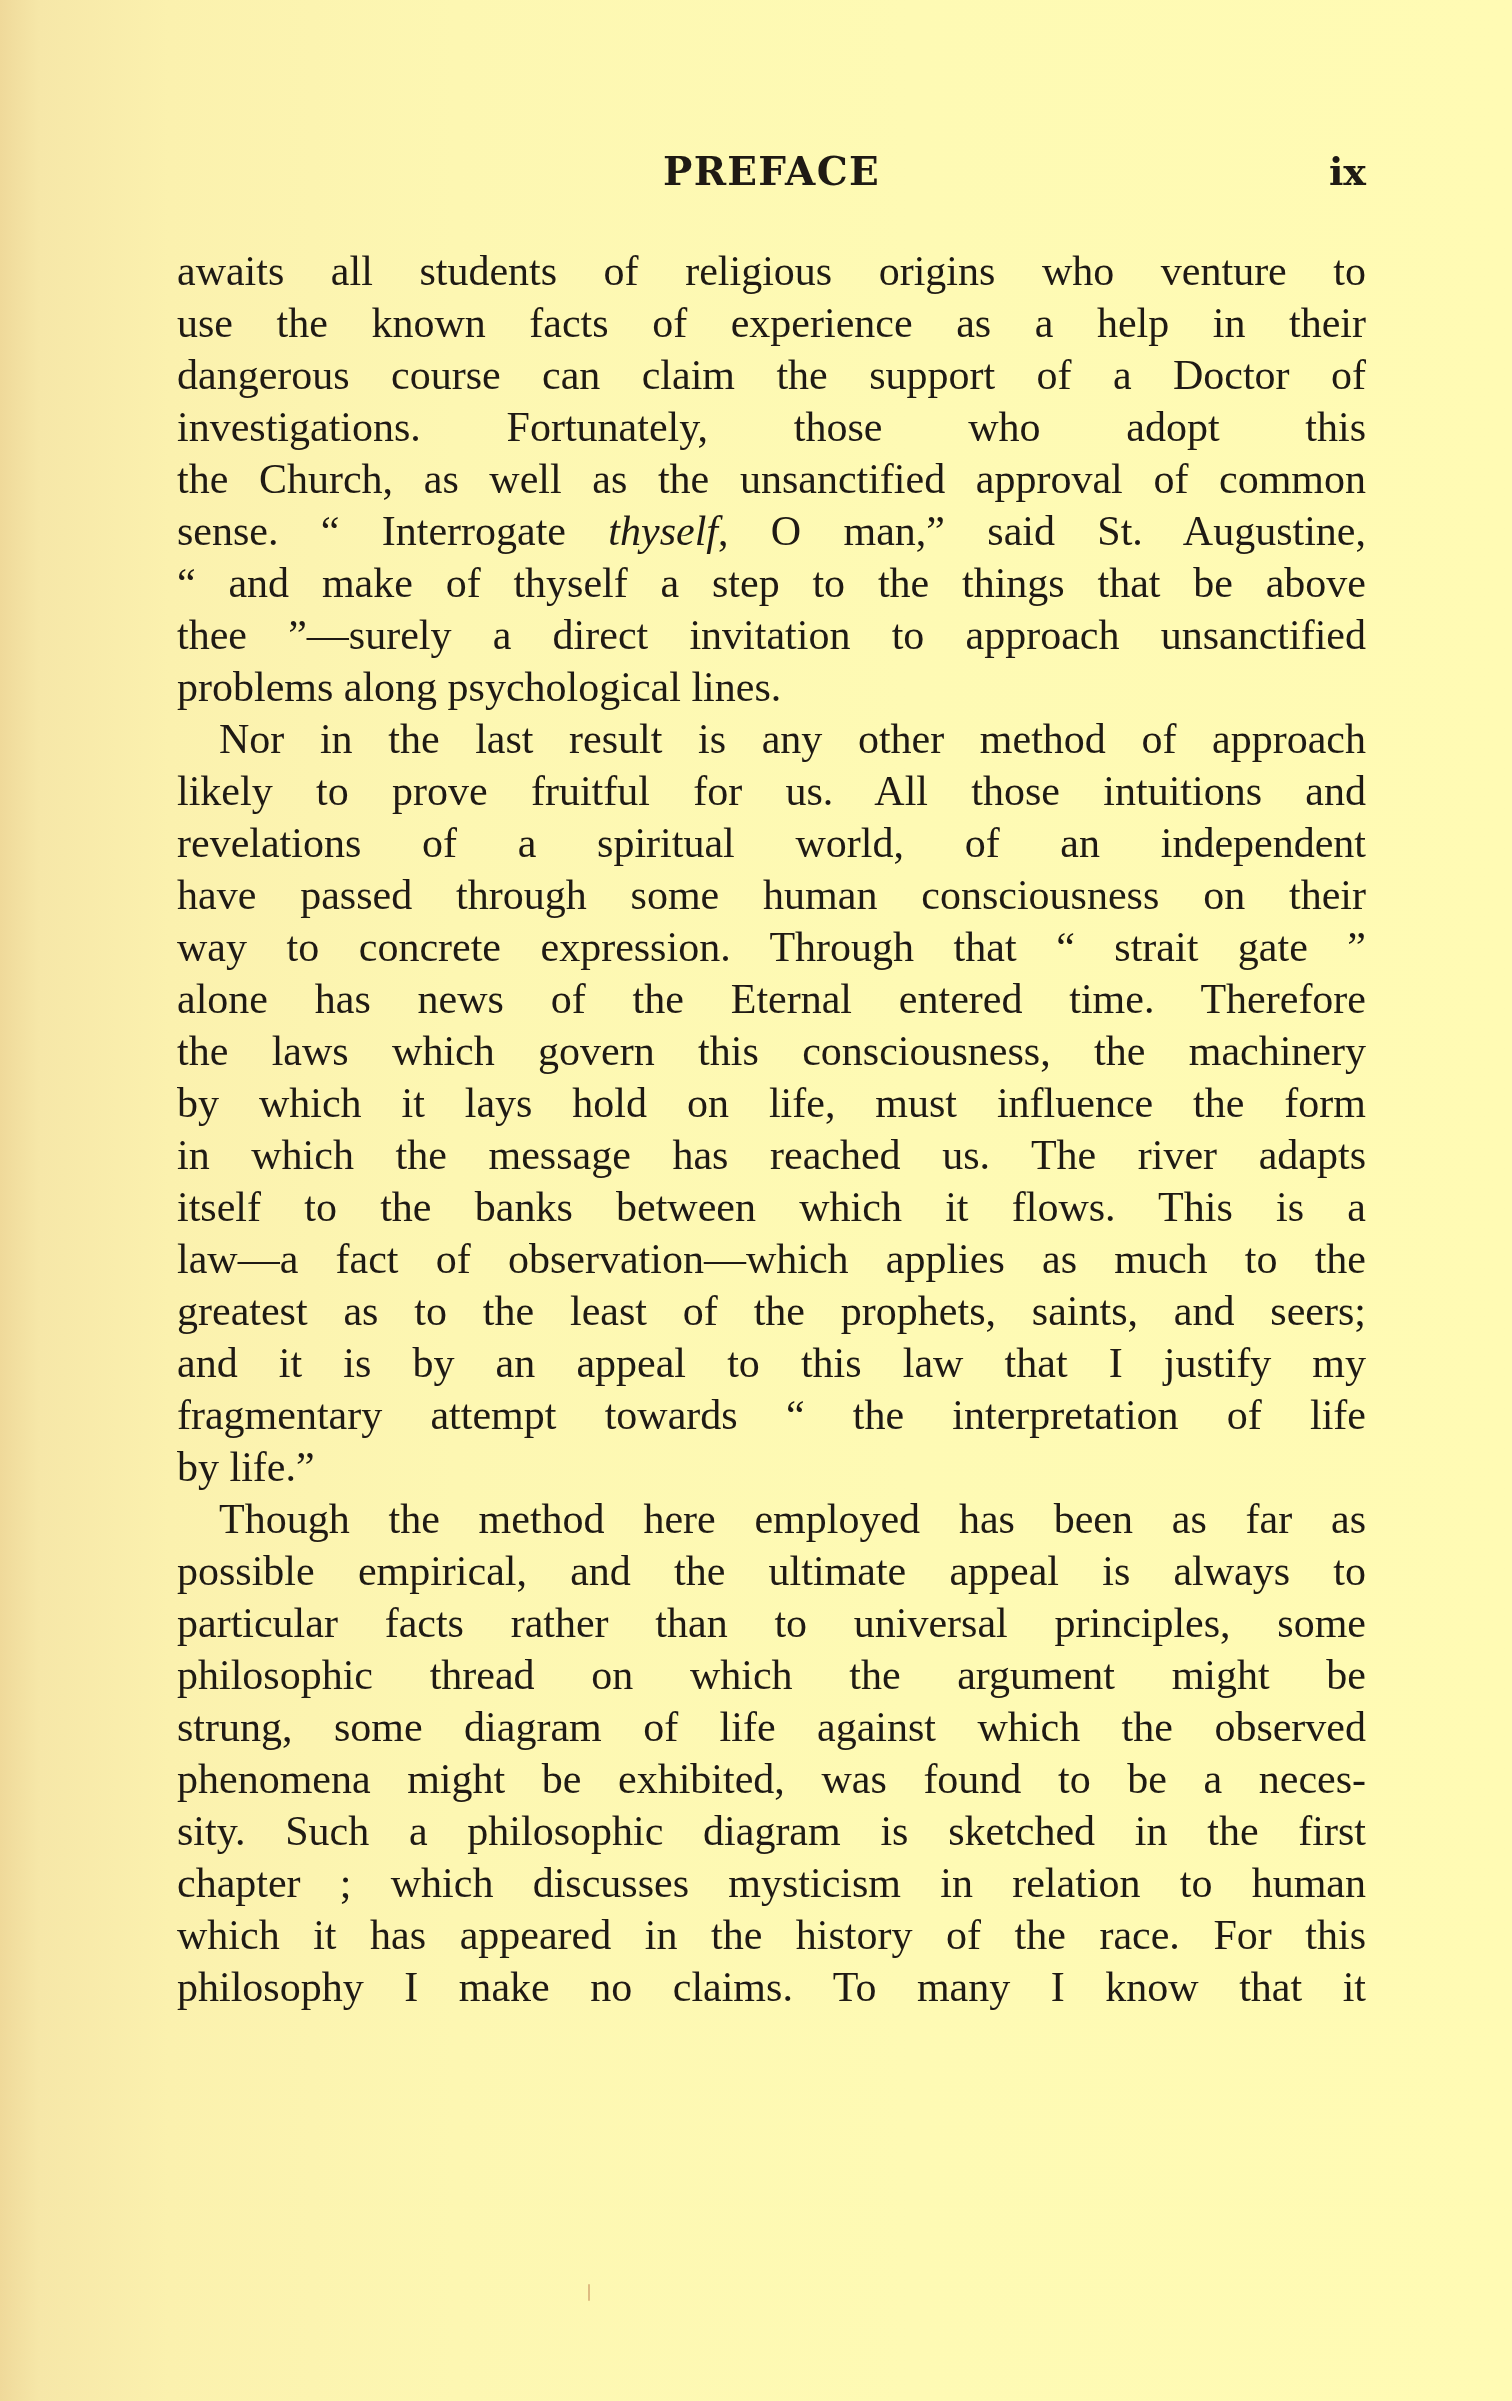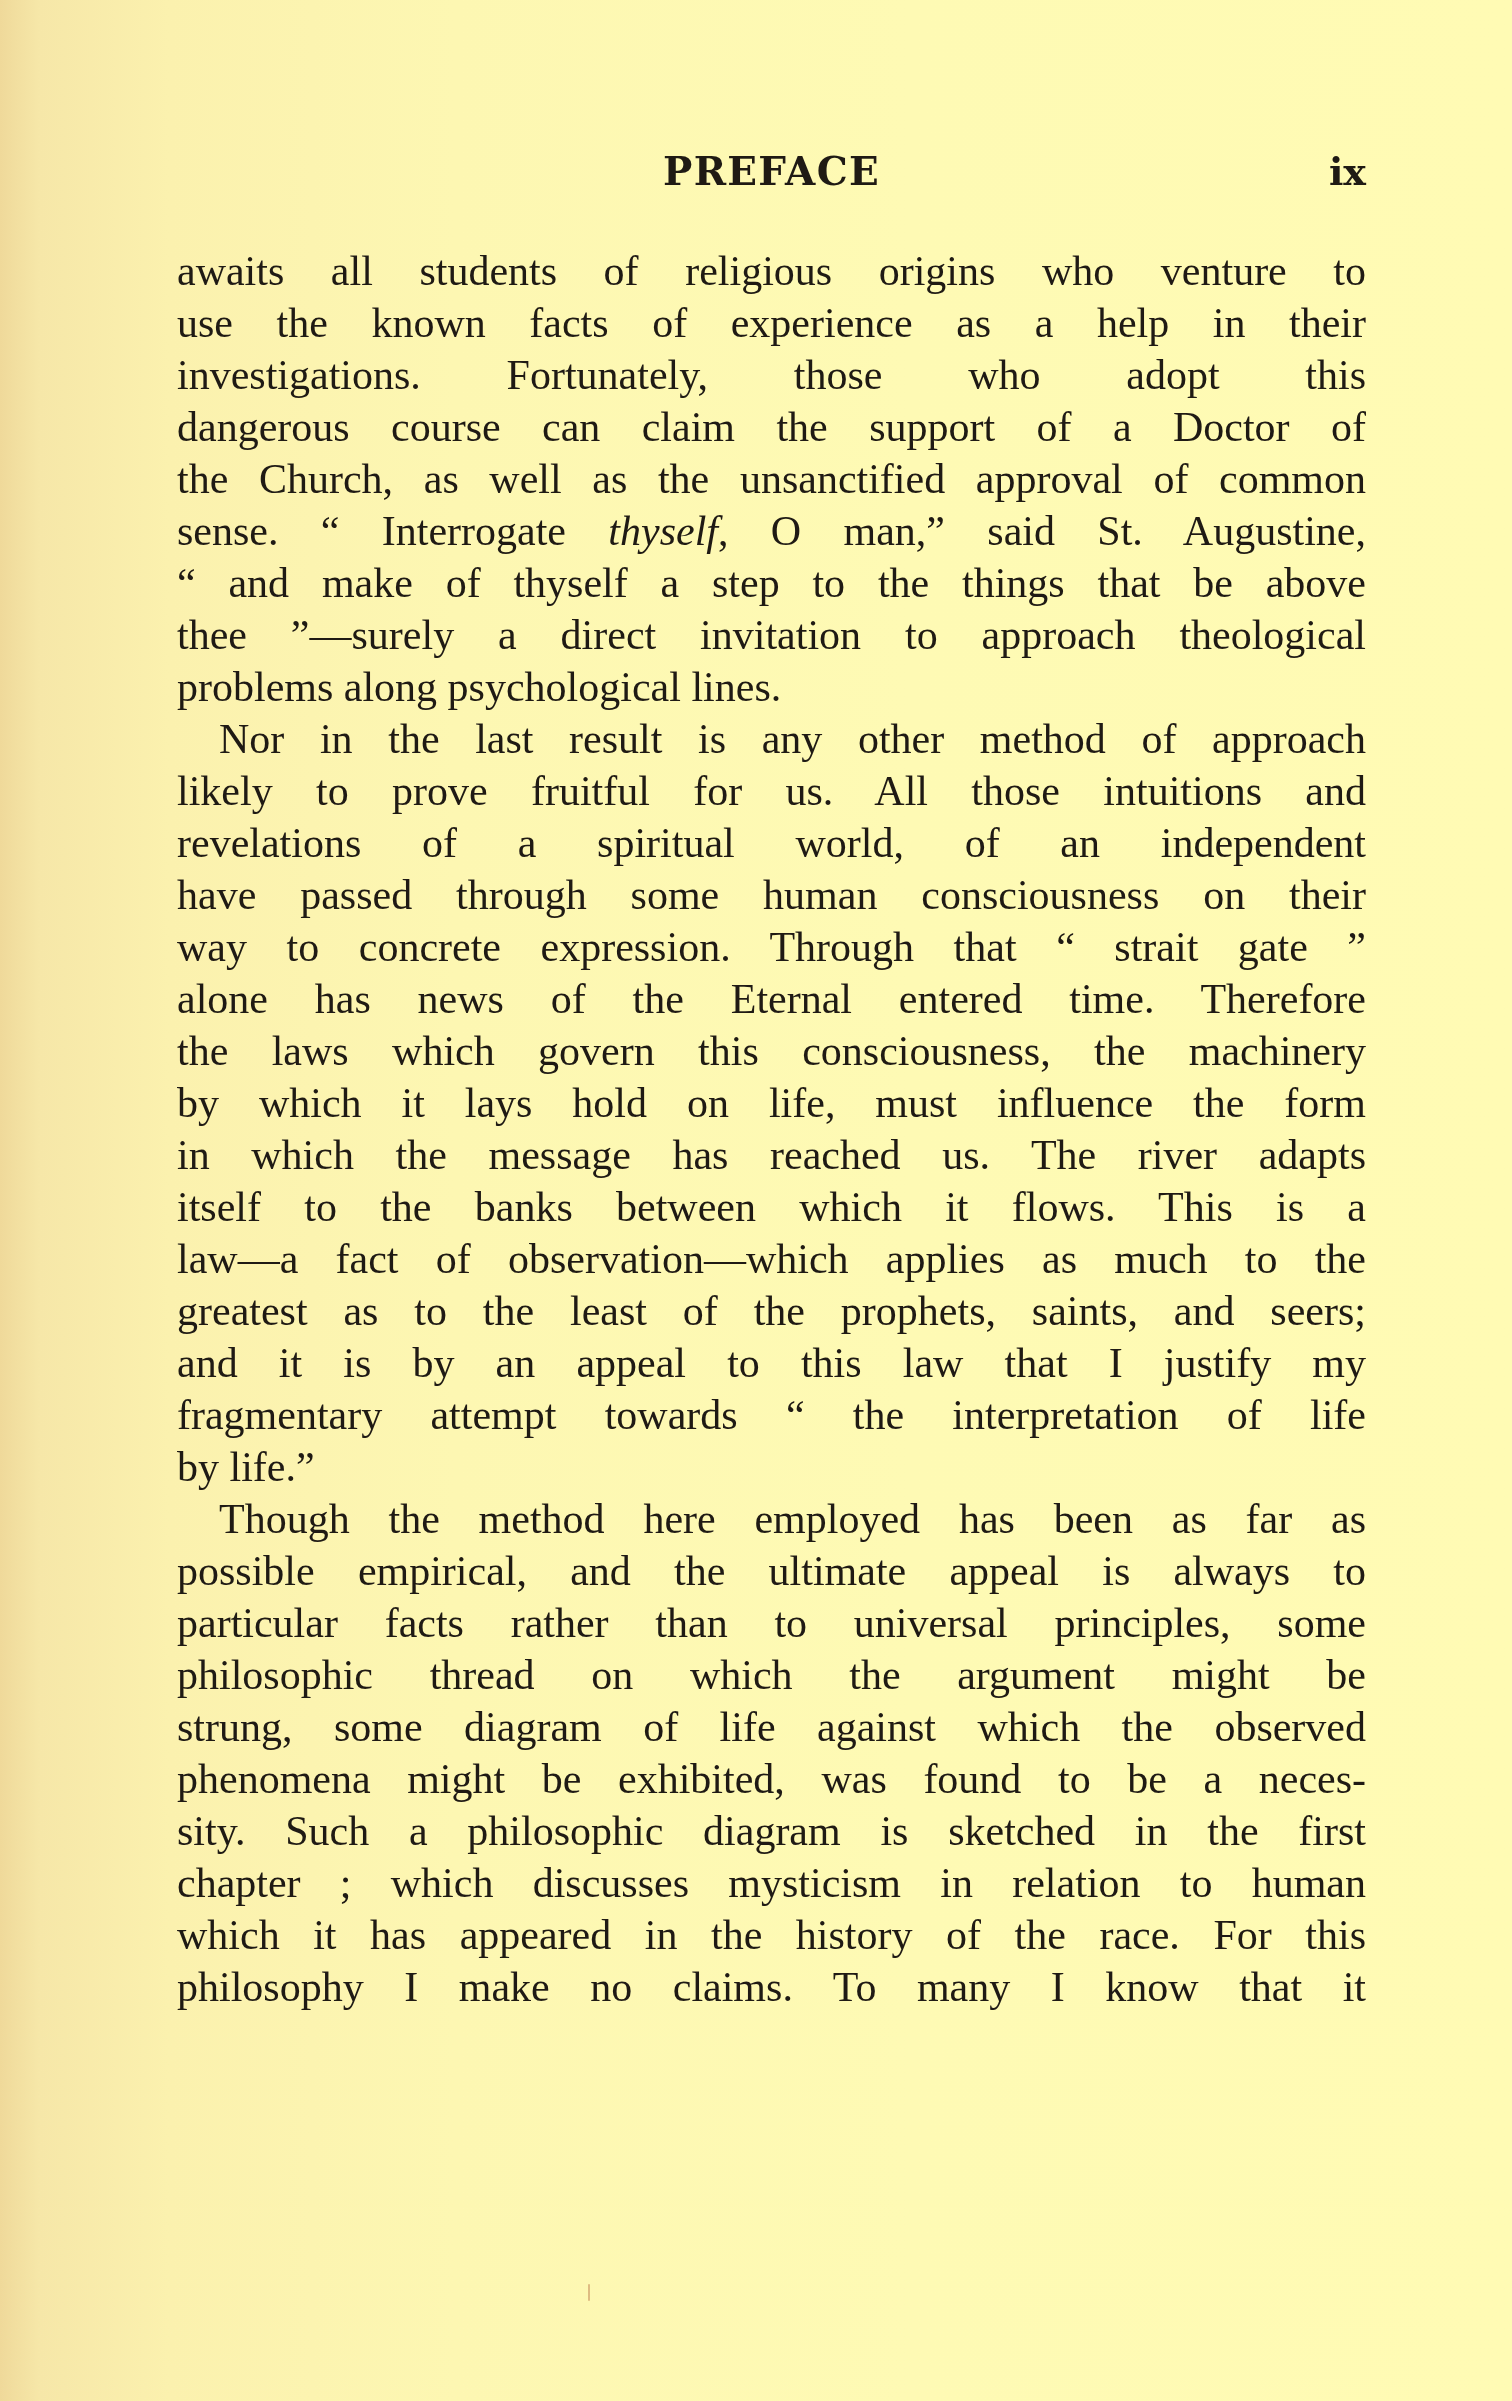--- a/index.html
+++ b/index.html
@@ -87,26 +87,26 @@
 <div class="page">
   <div class="running-head">
     <div class="running-title">PREFACE</div>
     <div class="page-number">ix</div>
   </div>
 
   <div class="text-block" id="text-block">
 
     <span class="line">awaits all students of religious origins who venture to</span>
     <span class="line">use the known facts of experience as a help in their</span>
+    <span class="line">dangerous course can claim the support of a Doctor of</span>
     <span class="line">investigations. Fortunately, those who adopt this</span>
-    <span class="line">dangerous course can claim the support of a Doctor of</span>
     <span class="line">the Church, as well as the unsanctified approval of common</span>
     <span class="line">sense. “ Interrogate <i>thyself</i>, O man,” said St. Augustine,</span>
     <span class="line">“ and make of thyself a step to the things that be above</span>
-    <span class="line">thee ”—surely a direct invitation to approach theological</span>
+    <span class="line">thee ”—surely a direct invitation to approach unsanctified</span>
     <span class="line last">problems along psychological lines.</span>
 
     <span class="line indent">Nor in the last result is any other method of approach</span>
     <span class="line">likely to prove fruitful for us. All those intuitions and</span>
     <span class="line">revelations of a spiritual world, of an independent</span>
     <span class="line">have passed through some human consciousness on their</span>
     <span class="line">way to concrete expression. Through that “ strait gate ”</span>
     <span class="line">alone has news of the Eternal entered time. Therefore</span>
     <span class="line">the laws which govern this consciousness, the machinery</span>
     <span class="line">by which it lays hold on life, must influence the form</span>

